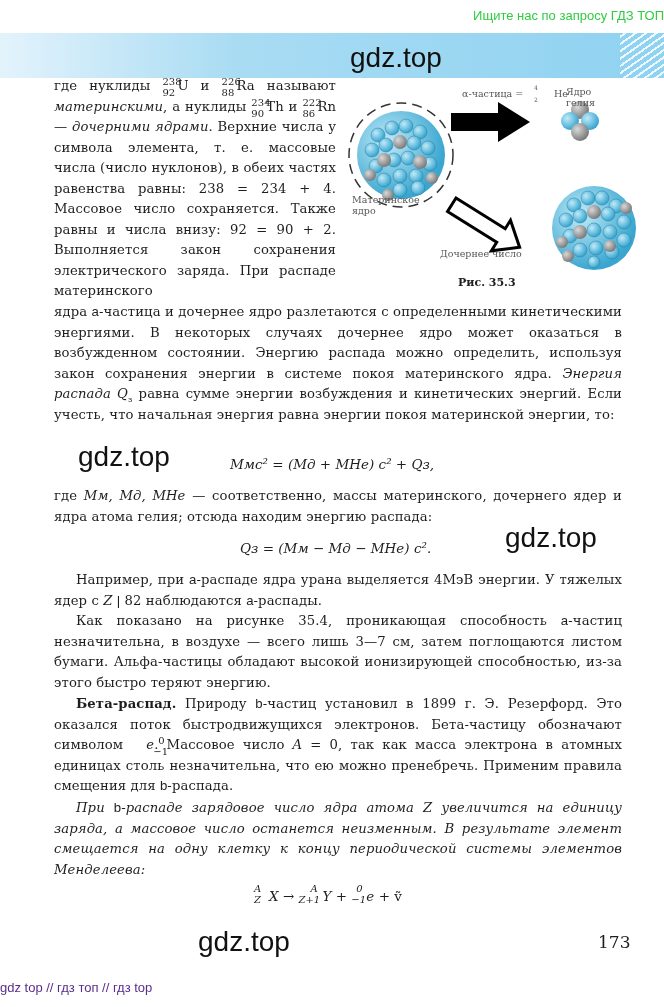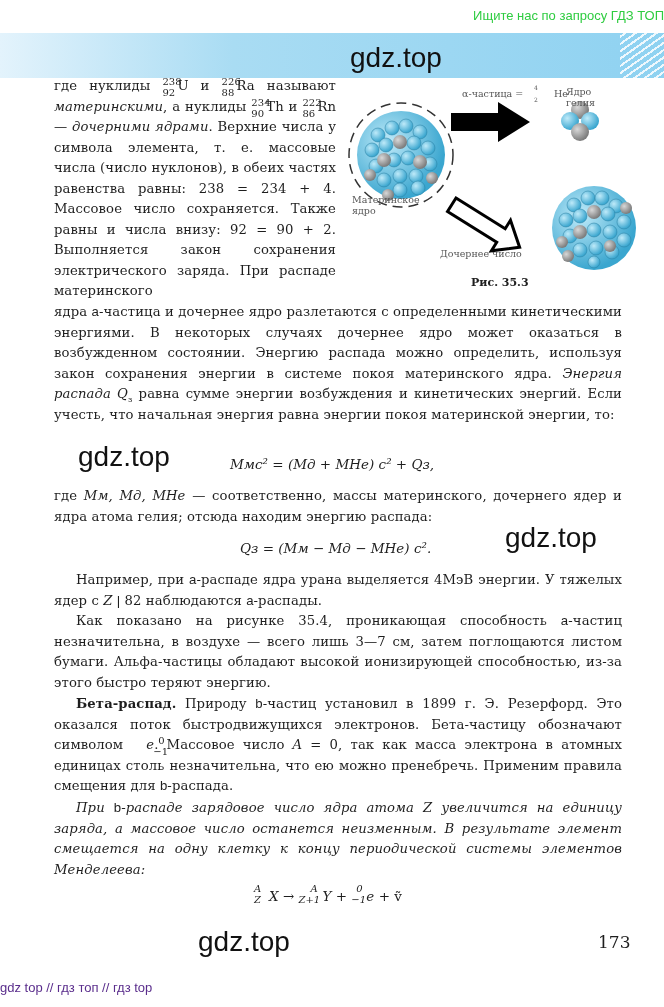--- a/index.html
+++ b/index.html
@@ -36,21 +36,21 @@
   sup, sub { font-size: 8px; line-height: 0; }
   .nuc { display: inline-block; position: relative; width: 15px; height: 14px; vertical-align: -2px; font-size: 10px; }
   .nuc .up { position: absolute; left: 0; top: -6px; }
   .nuc .dn { position: absolute; left: 0; top: 5px; }
   .formula {
     position: absolute; font-size: 13.5px; font-style: italic; white-space: nowrap;
   }
   .formula .n { font-style: normal; }
   .figure { position: absolute; left: 348px; top: 80px; width: 310px; height: 215px; }
   .fig-label { position: absolute; font-size: 9.5px; color: #555; line-height: 11px; }
-  .fig-caption { position: absolute; left: 123px; top: 196px; font-size: 11px; font-weight: bold; text-align: right; }
+  .fig-caption { position: absolute; left: 110px; top: 196px; font-size: 11px; font-weight: bold; text-align: right; }
   .page-num { position: absolute; left: 598px; top: 932px; font-size: 17px; }
   .footer-links {
     position: absolute; left: 0; top: 980px; width: 664px; text-align: left;
     font-family: "Liberation Sans", sans-serif; font-size: 13px; color: #5a2d8c;
   }
 </style>
 </head>
 <body>
 
 <div class="top-banner">Ищите нас по запросу ГДЗ ТОП</div>

